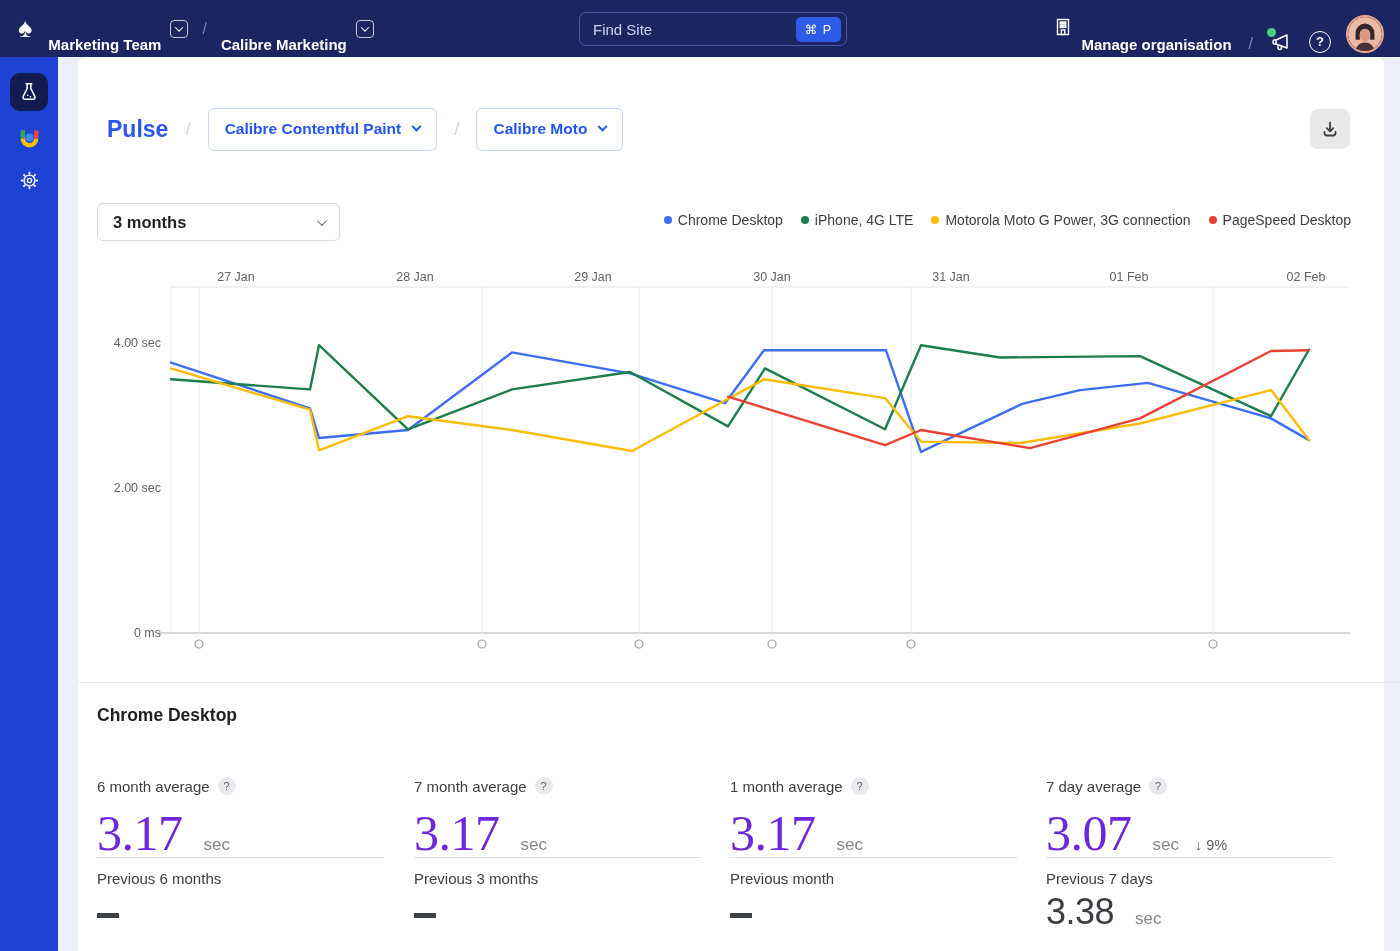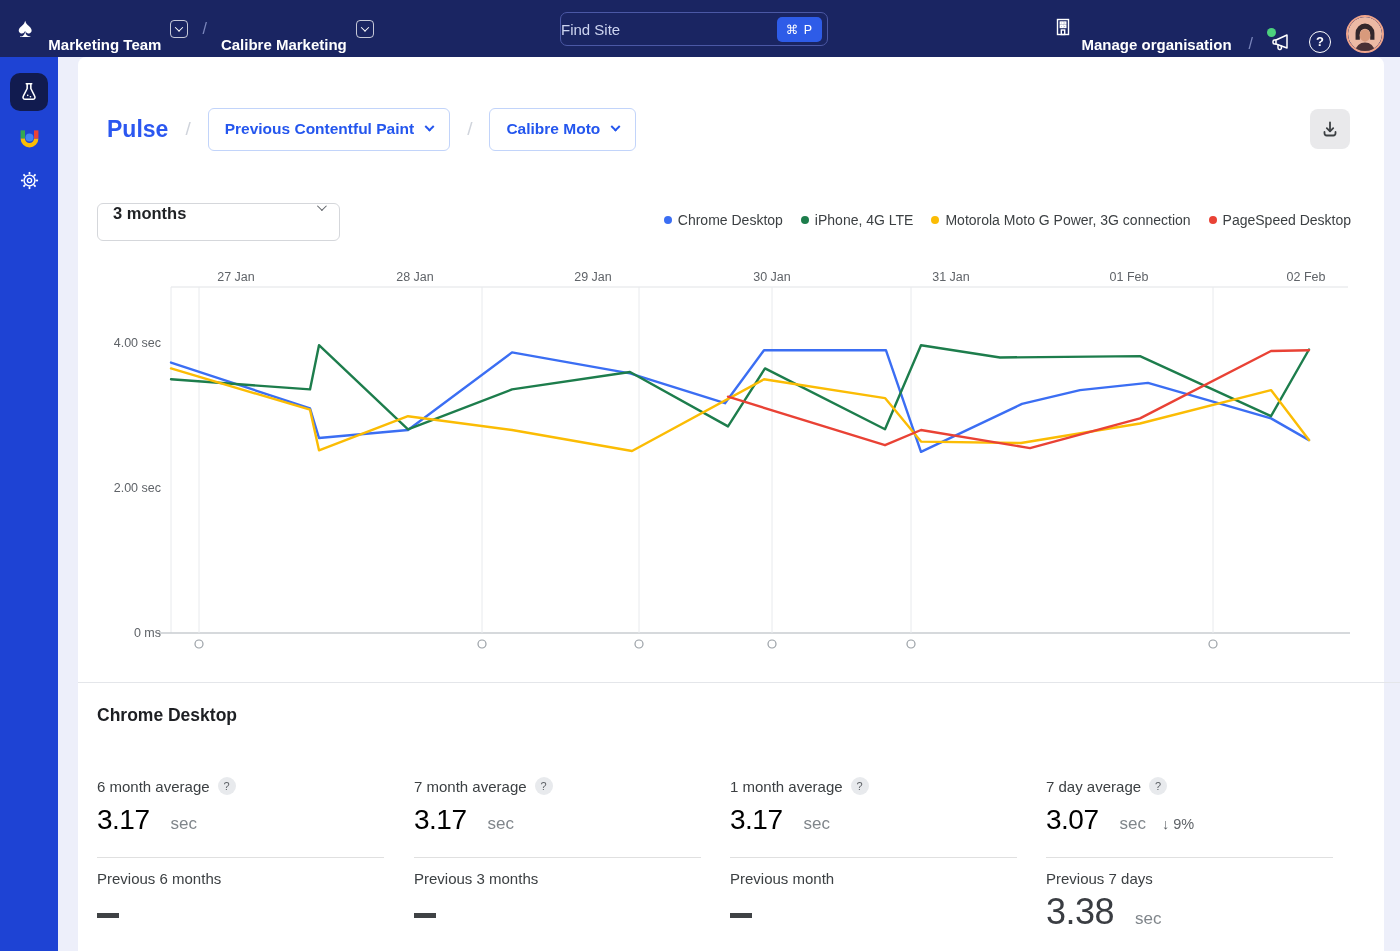--- a/index.html
+++ b/index.html
@@ -12,23 +12,23 @@
   .topbar { position:absolute; left:0; top:0; width:1400px; height:57px; background:#1a2562;
             display:flex; align-items:center; padding:0 16px 0 18px; z-index:5; }
   .logo { color:#fff; font-size:27px; line-height:1; margin-right:16px; }
   .tb-label { color:#fff; font-size:15px; font-weight:bold;margin-top:31px; }
   .tb-group { display:flex; align-items:center; gap:9px; cursor:pointer; }
   .chevbox { width:18px; height:18px; border:1.5px solid rgba(255,255,255,.75); border-radius:4px;
              display:flex; align-items:center; justify-content:center; }
   .chev { display:inline-block; width:6px; height:6px; border-right:1.8px solid #fff;
           border-bottom:1.8px solid #fff; transform:rotate(45deg) translate(-1px,-1px); }
   .tb-slash { color:#7c87bd; font-size:16px; margin:0 14px; }
-  .searchbox { position:absolute; left:560px; top:12px; width:268px; height:34px;
+  .searchbox { position:absolute; left:579px; top:12px; width:268px; height:34px;
                border:1px solid #4b58a5; border-radius:7px; display:flex; align-items:center;
-               padding:0 5px 0 0; cursor:text; }
+               padding:0 5px 0 13px; cursor:text; }
   .search-text { color:#cdd4f0; font-size:15px; flex:1; }
   .kbd-badge { background:#2e5ce8; color:#fff; font-size:12.5px; border-radius:5px;
                padding:5px 9px; letter-spacing:1px; }
   .tb-right { margin-left:auto; display:flex; align-items:flex-end; gap:15px; }
   .org-btn { display:flex; align-items:center; gap:9px; cursor:pointer; }
   .icon-btn { position:relative; display:flex; align-items:center; justify-content:center; cursor:pointer; }
   .green-dot { position:absolute; left:-3px; top:-3px; width:9px; height:9px; border-radius:50%; background:#4cd07d; }
   .help-circle { width:22px; height:22px; border:1.7px solid #fff; border-radius:50%;
                  color:#fff; font-size:13px; font-weight:bold; display:flex; align-items:center; justify-content:center; }
   .avatar-ring { width:38px; height:38px; border-radius:50%; overflow:hidden; border:2px solid #efa48b; }
@@ -51,21 +51,21 @@
   .head-slash { color:#d0d4dc; font-size:19px; margin:0 17px; }
   .drop-btn { height:43px; border:1px solid #c2d4fa; border-radius:6px; display:flex; align-items:center;
               gap:12px; padding:0 16px; color:#2456ee; font-size:15.5px; font-weight:600; cursor:pointer; background:#fff; }
   .chev-blue { width:7px; height:7px; border-right:2px solid #2456ee; border-bottom:2px solid #2456ee;
                display:inline-block; transform:rotate(45deg) translate(-2px,-2px); }
   .dl-btn { position:absolute; left:1310px; top:109px; width:40px; height:40px; background:#e9e9eb;
             border-radius:8px; display:flex; align-items:center; justify-content:center; cursor:pointer; z-index:2; }
 
   
   .range-select { position:absolute; left:97px; top:203px; width:243px; height:38px; border:1px solid #d5d7db;
-                  border-radius:6px; display:flex; padding:0 15px; cursor:pointer; z-index:2; background:#fff; }
+                  border-radius:6px; display:flex; align-items:center; padding:0 15px; cursor:pointer; z-index:2; background:#fff; }
   .range-text { font-size:16.5px; font-weight:bold; color:#1f2124; flex:1; }
   .chev-gray { width:7px; height:7px; border-right:1.8px solid #5f6368; border-bottom:1.8px solid #5f6368;
                display:inline-block; transform:rotate(45deg) translateY(-2px); }
   .legend { position:absolute; top:212px; right:49px; display:flex; align-items:center; gap:18px; z-index:2; }
   .legend-item { display:flex; align-items:center; gap:6px; cursor:pointer; }
   .legend-dot { width:8px; height:8px; border-radius:50%; }
   .legend-label { font-size:14px; color:#3c4043; }
 
   
   .chart-wrap { position:absolute; left:95px; top:262px; width:1265px; height:400px; }
@@ -73,21 +73,21 @@
 
   
   .section-divider { position:absolute; left:78px; top:682px; width:1322px; height:1px; background:#e4e6ea; }
   .stats-title { position:absolute; left:97px; top:705px; font-size:17.5px; font-weight:bold; color:#1d1f23; }
   .stat-card { position:absolute; top:777px; width:287px; }
   .stat-label-row { display:flex; align-items:center; gap:8px; }
   .stat-label { font-size:15px; color:#3c4043; }
   .help-badge { width:18px; height:18px; border-radius:50%; background:#e8eaed; color:#5f6368;
                 font-size:11px; display:flex; align-items:center; justify-content:center; cursor:pointer; }
   .stat-value-row { display:flex; align-items:baseline; margin-top:9px; height:44px; }
-  .stat-value { font-size:28px; color:#000000; letter-spacing:-.5px; }
+  .stat-value { font-size:50px; color:#6d28d9; letter-spacing:-.5px;font-family:Liberation Serif, serif; }
   .stat-unit { font-size:17px; color:#80868b; margin-left:21px; }
   .stat-delta { font-size:14.5px; color:#5f6368; margin-left:16px; }
   .stat-divider { margin-top:9px; width:287px; height:1px; background:#e0e0e0; }
   .stat-prev-label { margin-top:12px; font-size:15px; color:#3c4043; }
   .stat-dash { margin-top:26px; width:22px; height:5px; background:#3f4245; }
   .stat-prev-value-row { display:flex; align-items:baseline; margin-top:4px; }
   .stat-prev-value { font-size:36px; color:#3a3d42; letter-spacing:-.5px; }
 </style>
 </head>
 <body>
@@ -188,21 +188,21 @@
     </div>
   </nav>
 
   <main class="card"></main>
   <div class="right-strip"></div>
 
   <div class="head-row">
     <span class="pulse-title">Pulse</span>
     <span class="head-slash">/</span>
     <div class="drop-btn">
-      <span>Previous Contentful Paint</span>
+      <span>Calibre Contentful Paint</span>
       <span class="chev-blue"></span>
     </div>
     <span class="head-slash">/</span>
     <div class="drop-btn">
       <span>Calibre Moto</span>
       <span class="chev-blue"></span>
     </div>
   </div>
   <div class="dl-btn">
     <svg width="20" height="20" viewBox="0 0 20 20" fill="none" stroke="#3c4043" stroke-width="1.8" stroke-linecap="round" stroke-linejoin="round">

